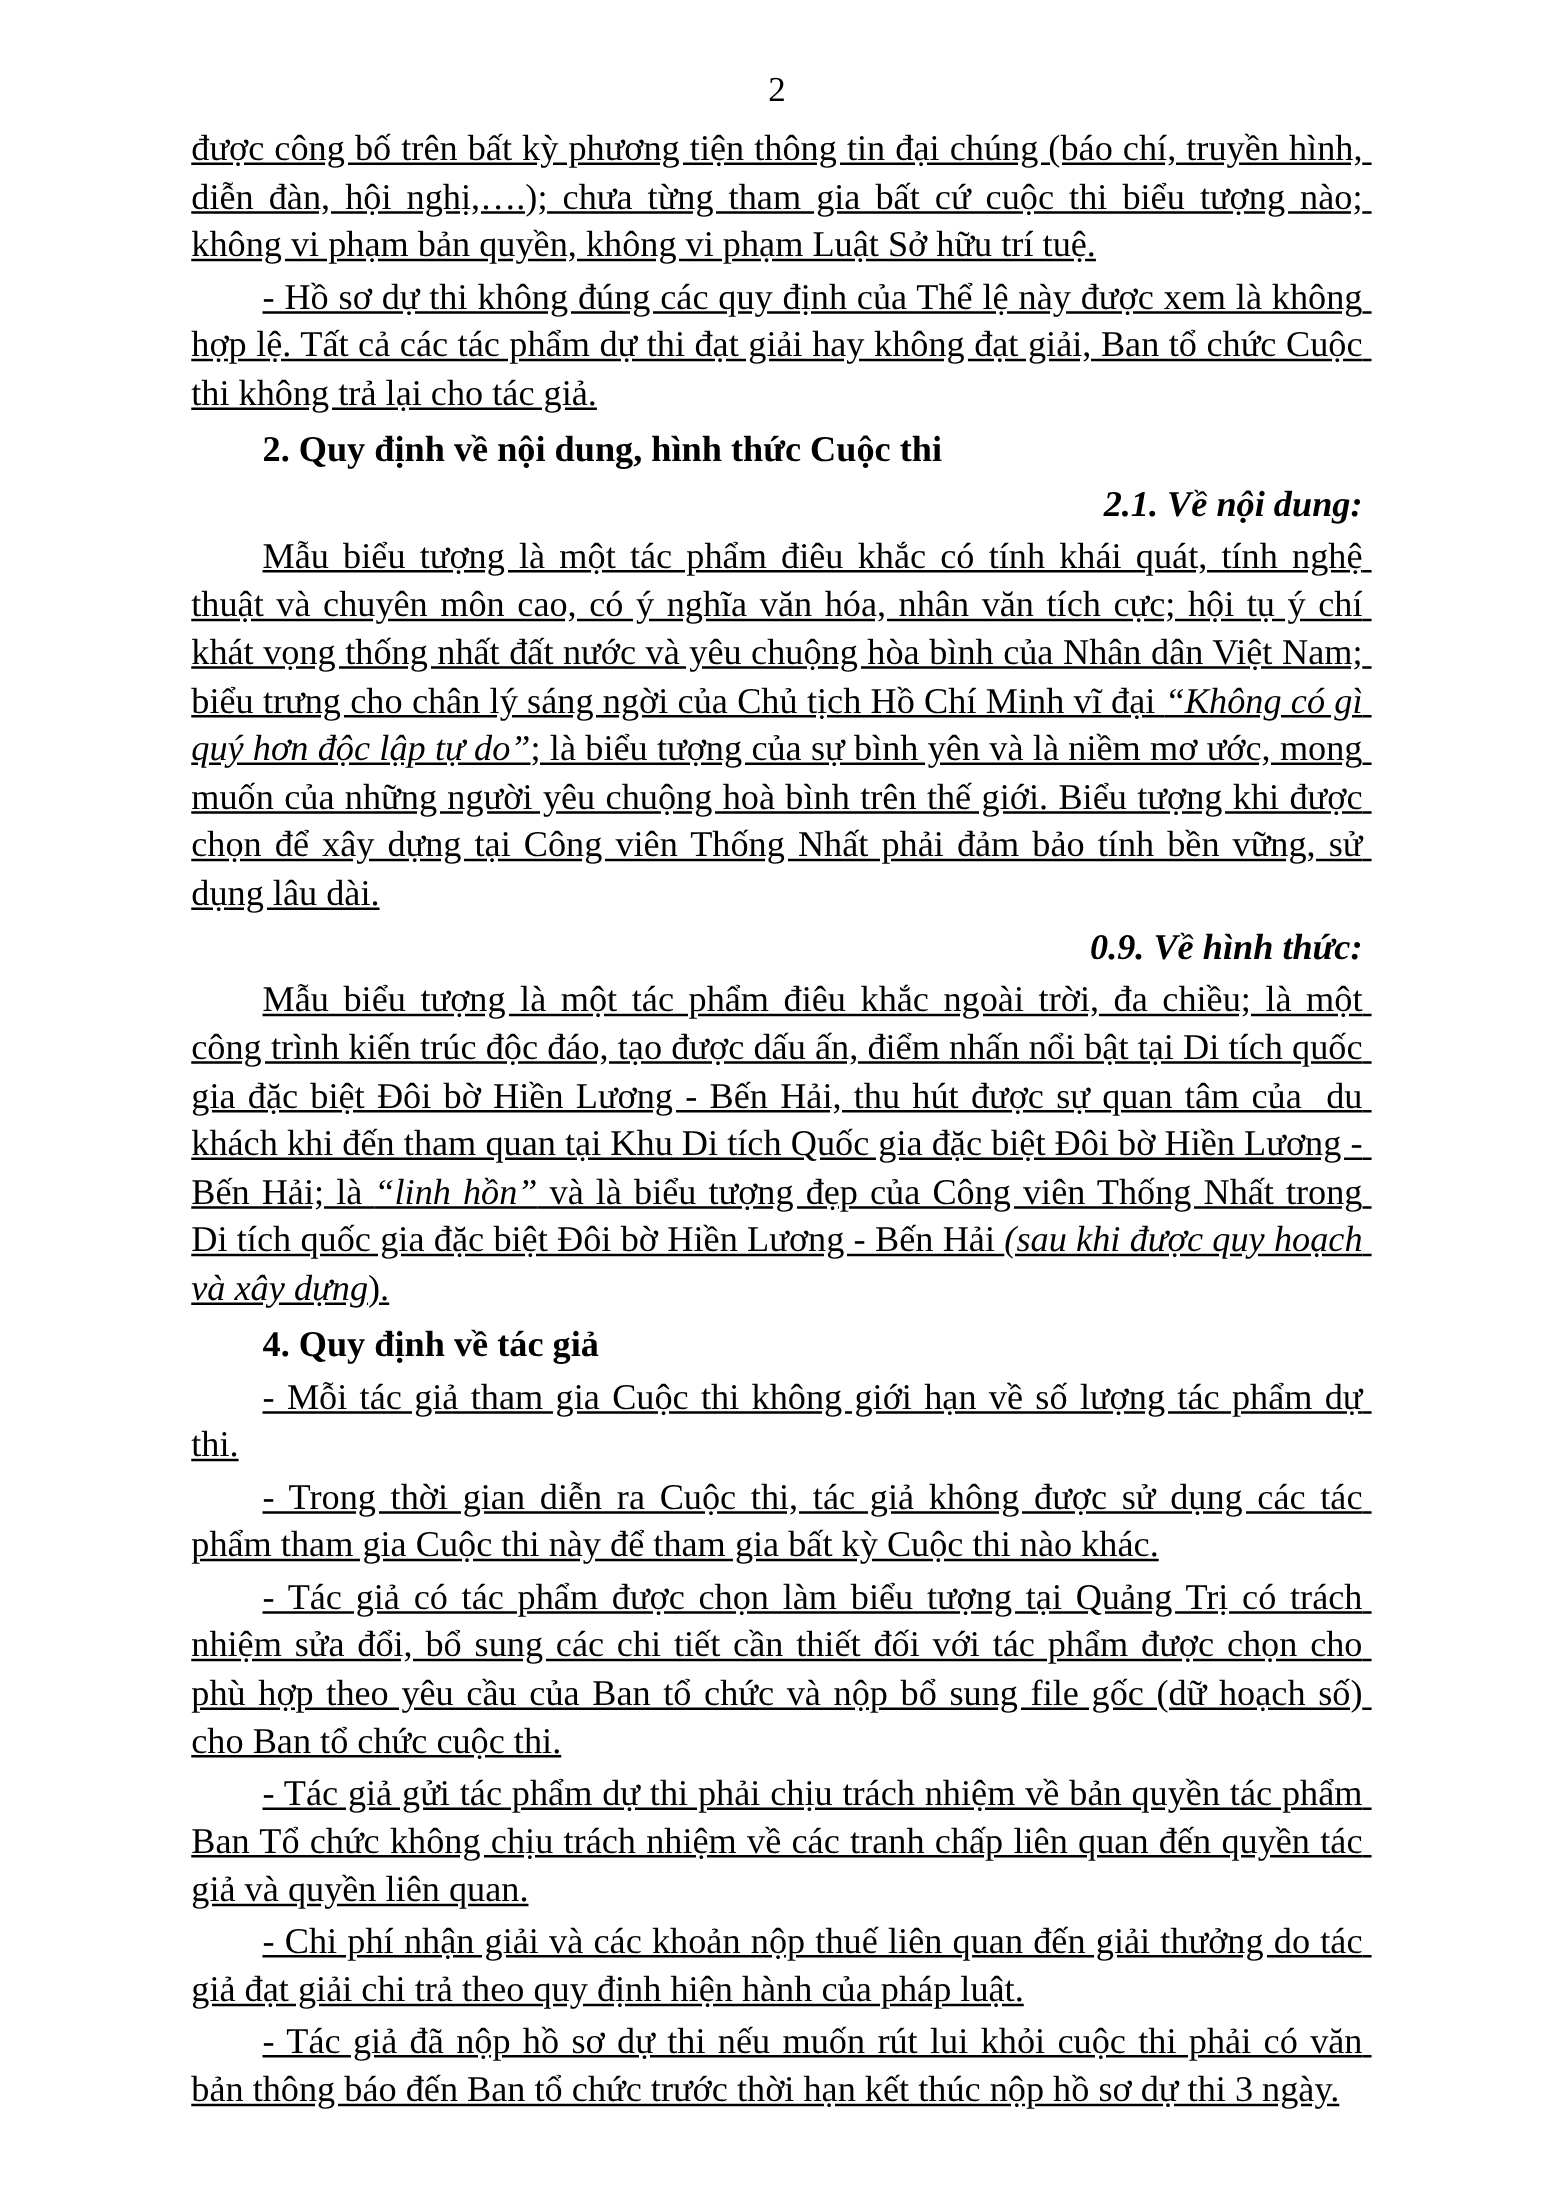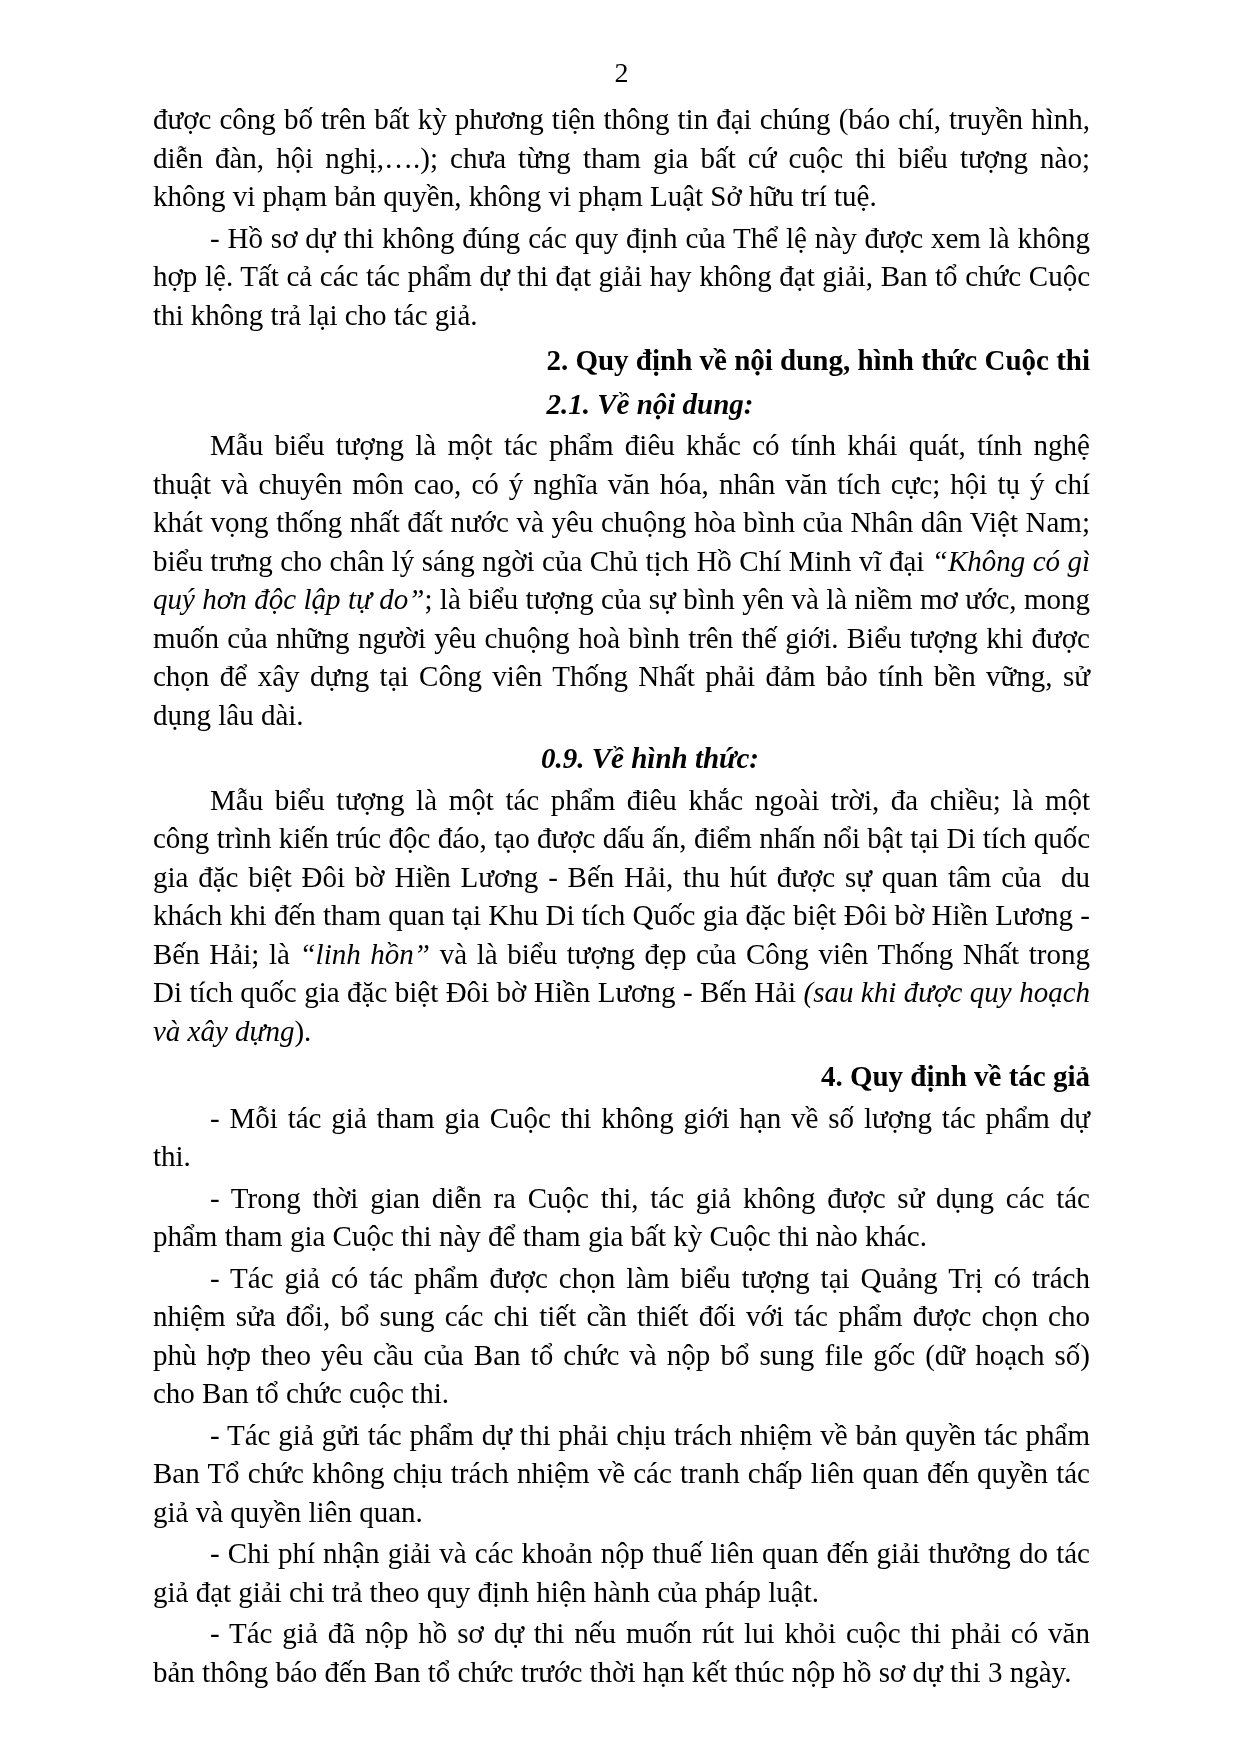--- a/index.html
+++ b/index.html
@@ -29,30 +29,30 @@
     width: 937px;
   }
   p.blk {
     margin: 0;
     font-size: 29px;
     line-height: 38.5px;
     text-align: justify;
     text-indent: 57px;
   }
   p.blk.noindent { text-indent: 0; }
-  p.blk.body { margin-top: 3px; }
+  p.blk.body { margin-top: 3px; text-decoration: underline; }
   p.blk.heading {
     font-weight: 700;
-    text-align: right;
+    text-align: left;
     margin-top: 7px;
   }
   p.blk.subheading {
     font-weight: 700;
     font-style: italic;
-    text-align: center;
+    text-align: right;
     margin-top: 5px;
   }
   span.run { white-space: pre-wrap; }
   span.run.italic { font-style: italic; }
 </style>
 </head>
 <body>
 
 <div class="page">
   <div class="page-number">2</div>

